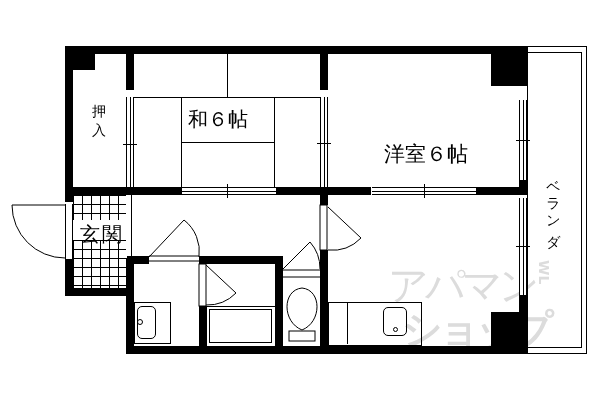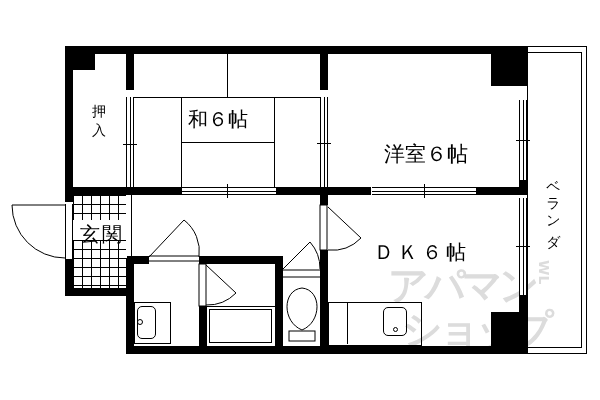--- a/index.html
+++ b/index.html
@@ -16,21 +16,21 @@
       linear-gradient(90deg,#000 1px, transparent 1px);
       background-size:9px 9px;}
   svg{position:absolute;overflow:visible;}
 </style>
 </head>
 <body>
 
 <div class="abs" style="left:0;top:0;width:600px;height:400px;">
 
   <div class="abs" style="left:388px;top:258px;width:170px;height:90px;">
-    <div class="label" style="left:0;top:0;font-size:40px;font-weight:bold;color:#dcdcdc;letter-spacing:-4px;">アパマン</div>
+    <div class="label" style="left:0;top:0;font-size:40px;font-weight:normal;color:#dcdcdc;letter-spacing:-4px;">アパマン</div>
     <div class="label" style="left:14px;top:44px;font-size:40px;font-weight:bold;color:#dcdcdc;letter-spacing:-4px;">ショップ</div>
     <div class="label" style="left:148px;top:2px;font-size:14px;font-weight:bold;color:#dcdcdc;writing-mode:vertical-rl;">WL</div>
   </div>
 
   <div class="box" style="left:527px;top:46px;width:60px;height:308px;"></div>
   <div class="box" style="left:527px;top:52px;width:55px;height:296px;"></div>
   <div class="label" style="left:545px;top:170px;font-size:14px;writing-mode:vertical-rl;letter-spacing:2px;">ベランダ</div>
 
   <div class="wall" style="left:65px;top:46px;width:462px;height:8px;"></div>
   <div class="wall" style="left:65px;top:46px;width:8px;height:156px;"></div>
@@ -130,19 +130,18 @@
   <div class="box" style="left:137px;top:319px;width:6px;height:6px;border-radius:50%;"></div>
 
   <div class="line" style="left:206px;top:306px;width:69px;height:1px;"></div>
   <div class="box" style="left:209px;top:309px;width:63px;height:34px;"></div>
 
   <svg style="left:0;top:0;" width="600" height="400">
     <path d="M 302 330 C 282 322 282 290 302 288 C 322 290 322 322 302 330 Z" fill="#fff" stroke="#000" stroke-width="1"></path>
     <rect x="289" y="331" width="26" height="10" fill="#fff" stroke="#000" stroke-width="1"></rect>
   </svg>
 
-  <div class="label" style="left:374px;top:239px;font-size:20px;letter-spacing:4px;">ＤＫ６帖</div>
   <div class="box" style="left:328px;top:302px;width:94px;height:44px;"></div>
   <div class="line" style="left:347px;top:302px;width:1px;height:42px;"></div>
   <div class="box" style="left:383px;top:307px;width:24px;height:29px;border-radius:5px;"></div>
   <div class="box" style="left:393px;top:327px;width:5px;height:5px;border-radius:50%;"></div>
 
 </div>
 
 </body></html>

